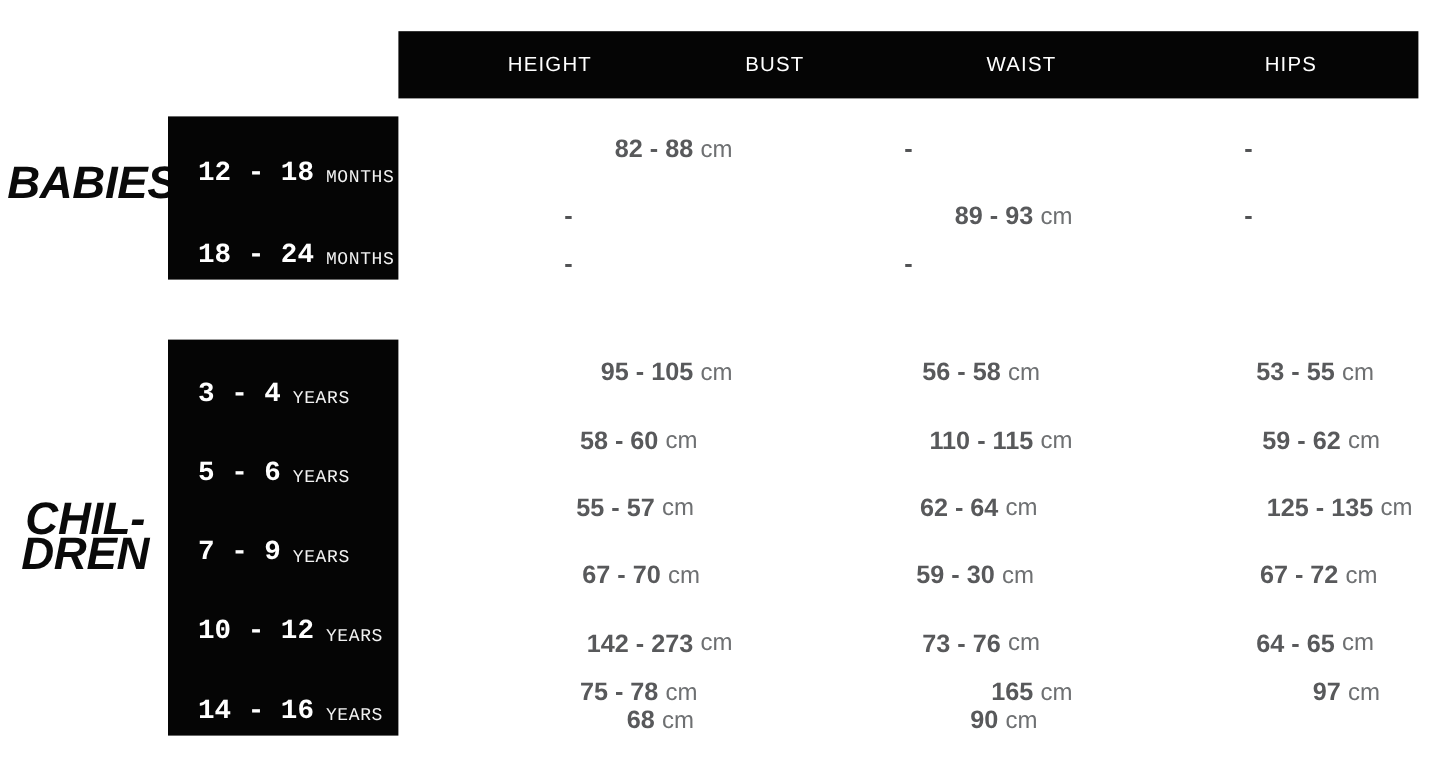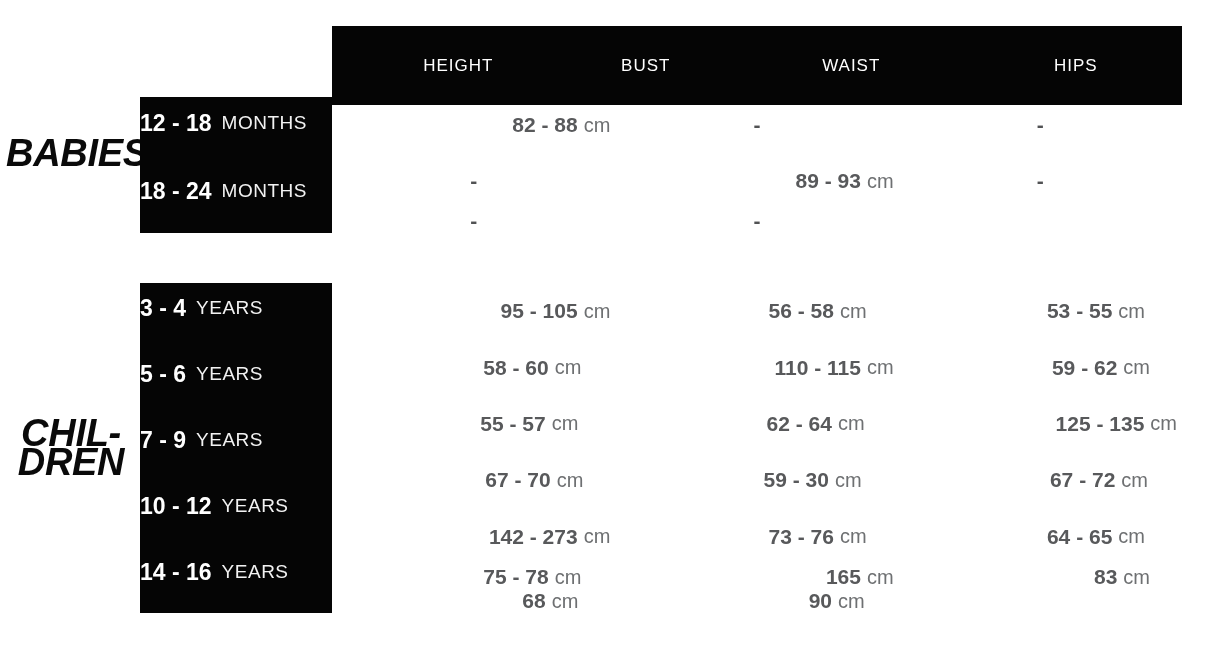--- a/index.html
+++ b/index.html
@@ -5,21 +5,21 @@
   html,body{margin:0;padding:0;background:#ffffff;}
   .canvas{
     position:relative;
     width:1205px;height:645px;
     background:#ffffff;
     font-family:"Liberation Sans","DejaVu Sans",sans-serif;
     overflow:hidden;
   }
   
   .header-bar{
-    position:absolute;left:332px;top:26px;width:850px;height:79px;
+    position:absolute;left:332px;top:26px;width:850px;height:56px;
     background:#050505;
     display:grid;grid-template-columns:repeat(4,1fr);
     align-items:center;
   }
   .header-cell{
     text-align:center;color:#ffffff;font-size:17px;
     letter-spacing:1px;font-weight:400;
   }
   .header-cell:nth-child(1){transform:translateX(20px);}
   .header-cell:nth-child(2){transform:translateX(-5px);}
@@ -34,25 +34,26 @@
   .label-babies{top:139px;}
   .label-children{top:419px;}
   
   .age-box{
     position:absolute;left:140px;width:192px;background:#050505;
     display:grid;
   }
   .babies-box{top:97px;height:136px;grid-template-rows:repeat(2,1fr);}
   .children-box{top:283px;height:330px;grid-template-rows:repeat(5,1fr);}
   .age-row{
-    display:flex;align-items:center;
+    display:flex;align-items:flex-end;padding-left:25px;
     transform:translateY(-8px);
+    font-family:Liberation Mono, monospace;
   }
   .age-range{color:#ffffff;font-weight:700;font-size:23px;white-space:nowrap;}
-  .age-unit{color:#f2f2f2;font-weight:400;font-size:19px;margin-left:10px;letter-spacing:0.5px;white-space:nowrap;}
+  .age-unit{color:#f2f2f2;font-weight:400;font-size:15px;margin-left:10px;letter-spacing:0.5px;white-space:nowrap;}
   
   .data-grid{
     position:absolute;left:332px;width:850px;
     display:grid;grid-template-columns:repeat(3,1fr);
   }
   .babies-grid{top:97px;height:136px;grid-template-rows:repeat(2,1fr);}
   .children-grid{top:283px;height:330px;grid-template-rows:repeat(5,1fr);}
   .cell{display:flex;align-items:center;justify-content:flex-end;white-space:nowrap;}
   .cell:nth-child(4n+1){padding-right:5px;}
   .cell:nth-child(4n+2){padding-right:32px;}
@@ -215,21 +216,21 @@
     <div class="cell">
       <span class="val">75 - 78</span>
       <span class="unit">cm</span>
     </div>
 
     <div class="cell">
       <span class="val">165</span>
       <span class="unit">cm</span>
     </div>
     <div class="cell">
-      <span class="val">83</span>
+      <span class="val">97</span>
       <span class="unit">cm</span>
     </div>
     <div class="cell">
       <span class="val">68</span>
       <span class="unit">cm</span>
     </div>
     <div class="cell">
       <span class="val">90</span>
       <span class="unit">cm</span>
     </div>

